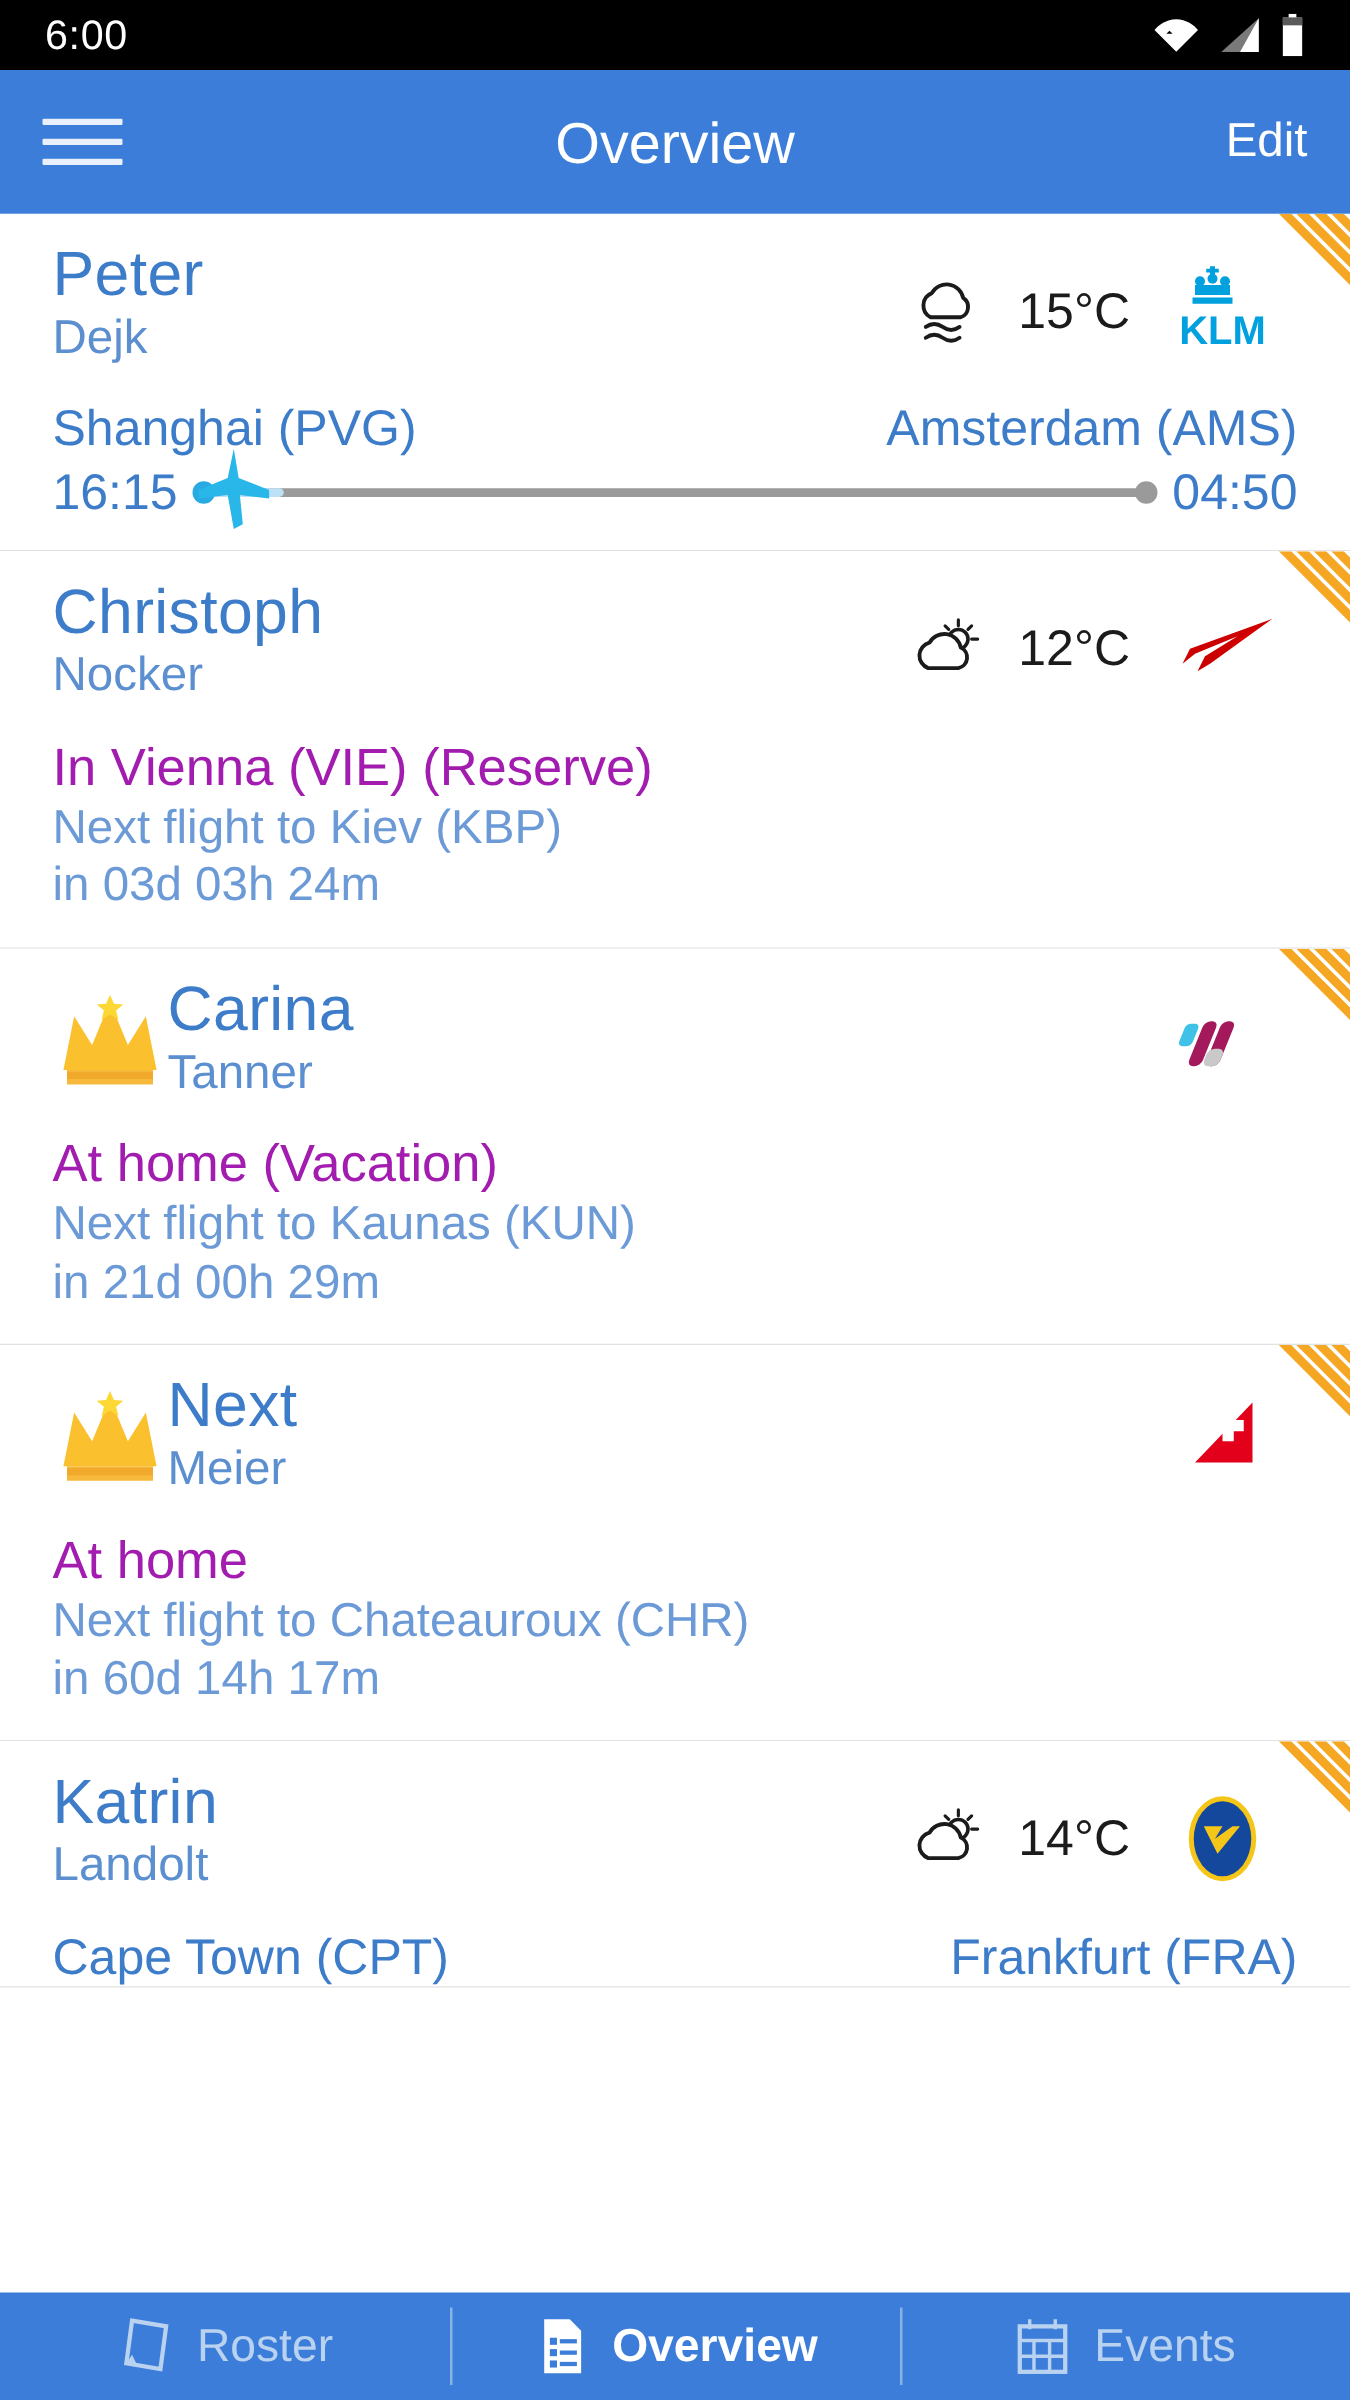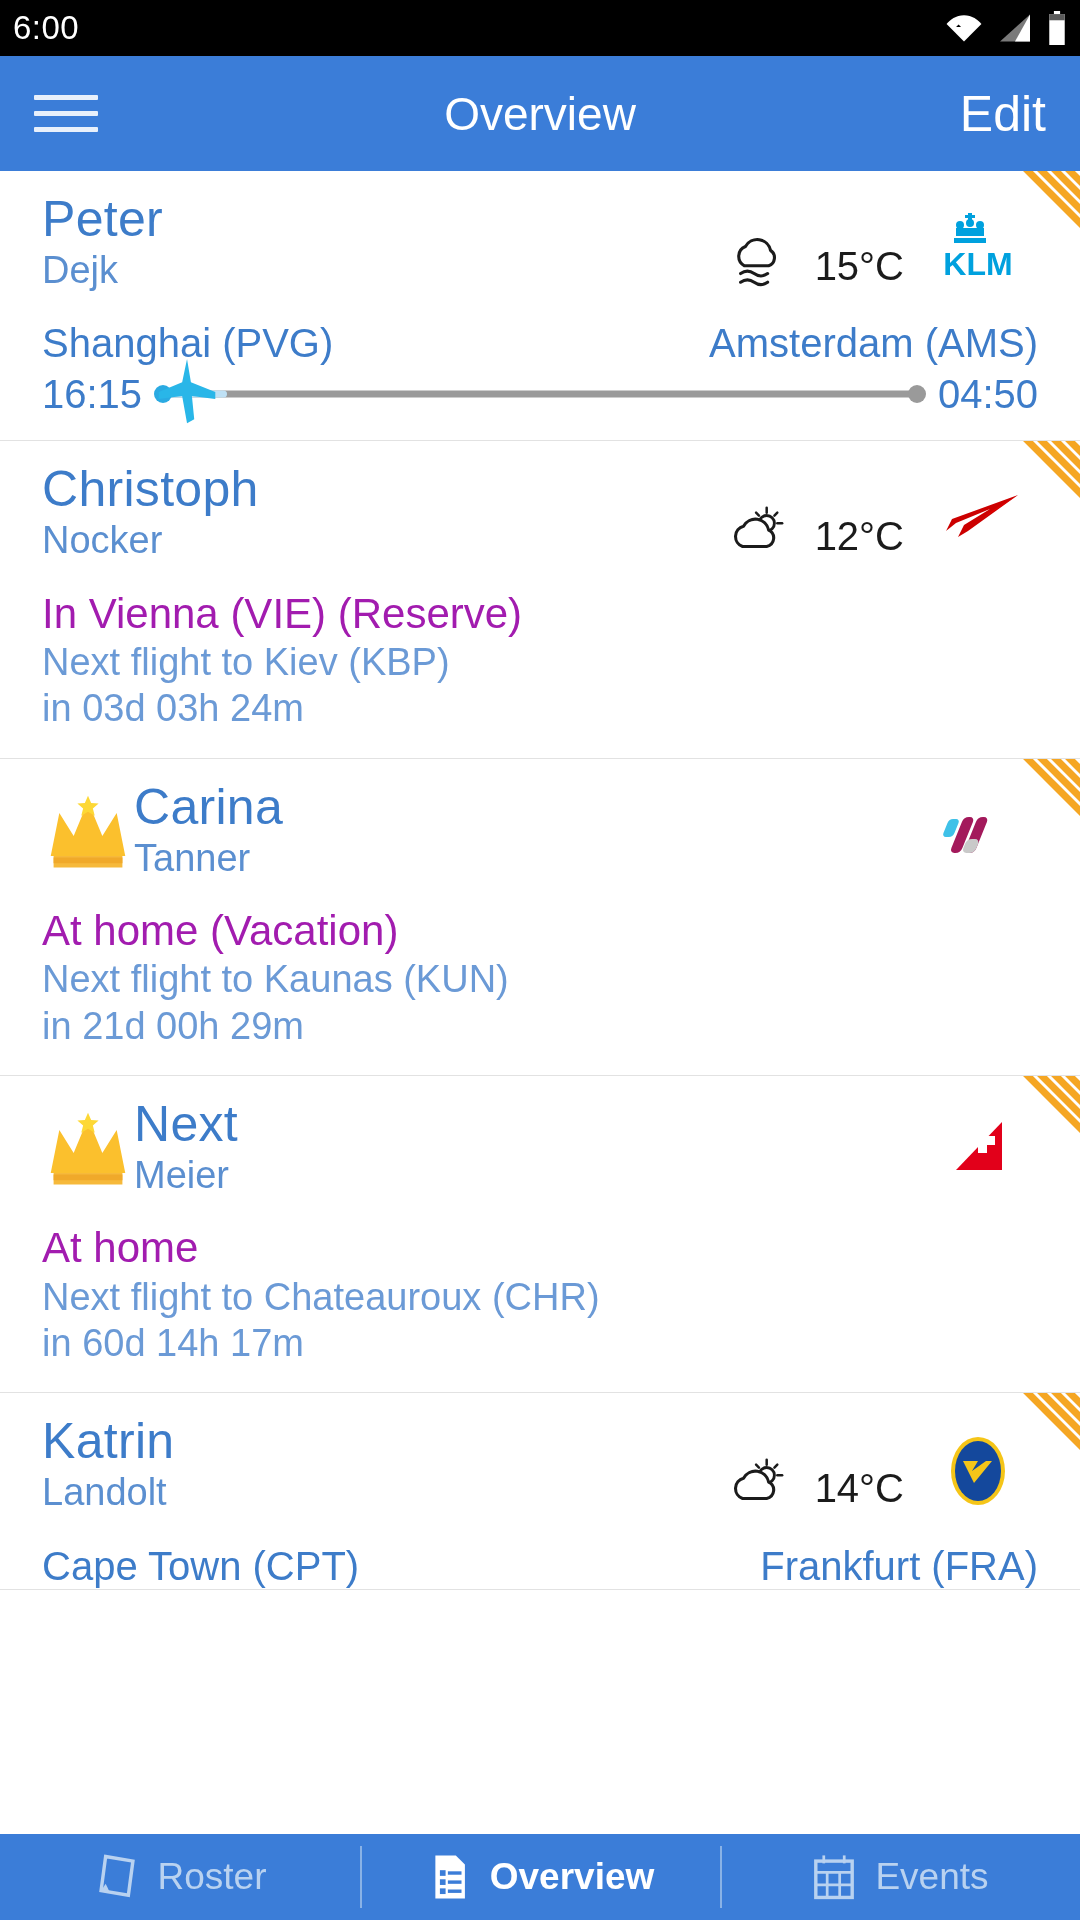--- a/index.html
+++ b/index.html
@@ -7,59 +7,59 @@
   body {
     font-family:"Liberation Sans", sans-serif;
     background:#ffffff;
     overflow:hidden;
   }
 
   
   .statusbar{
     height:56px; background:#000; color:#fff;
     display:flex; align-items:center; justify-content:space-between;
-    padding:0 13px;
+    padding:0 36px;
   }
   .status-time{ font-size:33px; letter-spacing:.5px; }
   .status-icons{ display:flex; align-items:center; gap:14px; }
 
   
   .appbar{
     height:115px; background:#3b7dd8;
     display:flex; align-items:center; position:relative;
     padding:0 34px;
   }
   .hamburger{ width:64px; display:flex; flex-direction:column; gap:11px; cursor:pointer; }
   .hamburger span{ display:block; height:5px; background:#e8f0fb; border-radius:1px; }
   .appbar-title{
     position:absolute; left:0; right:0; text-align:center;
     font-size:46px; color:#ffffff; font-weight:400; pointer-events:none;
   }
   .appbar-action{
-    margin-left:auto; font-size:50px; color:#ffffff; z-index:2; cursor:pointer;
+    margin-left:auto; font-size:38px; color:#ffffff; z-index:2; cursor:pointer;
   }
 
   
   .list{ height:1554px; overflow:hidden; }
   .card{
     position:relative; border-bottom:1px solid #e2e2e2;
     padding:0 0 0 0; background:#fff; overflow:hidden;
   }
   .card-top{
     display:flex; align-items:flex-start;
     padding:22px 40px 0 42px; min-height:120px; position:relative;
   }
   .name-block{ display:flex; align-items:center; }
   .crown{ width:92px; height:86px; flex:0 0 92px; margin-top:10px; }
   .names{ display:flex; flex-direction:column; }
   .first-name{ font-size:50px; color:#3d7cc9; line-height:1.04; letter-spacing:.3px; }
   .last-name{ font-size:38px; color:#5b8fd0; line-height:1.22; margin-top:2px; }
 
   .meta{
-    margin-left:auto; display:flex; align-items:flex-end; gap:26px;
+    margin-left:auto; display:flex; align-items:center; gap:26px;
     padding-top:16px; padding-right:14px;
   }
   .weather-ico{ width:62px; height:56px; }
   .temp{ font-size:40px; color:#1b1b1b; letter-spacing:0px; }
   .logo{ width:96px; height:80px; display:flex; align-items:center; justify-content:center; }
 
   
   .stripes{ position:absolute; top:0; right:0; width:86px; height:78px; pointer-events:none; }
 
   

